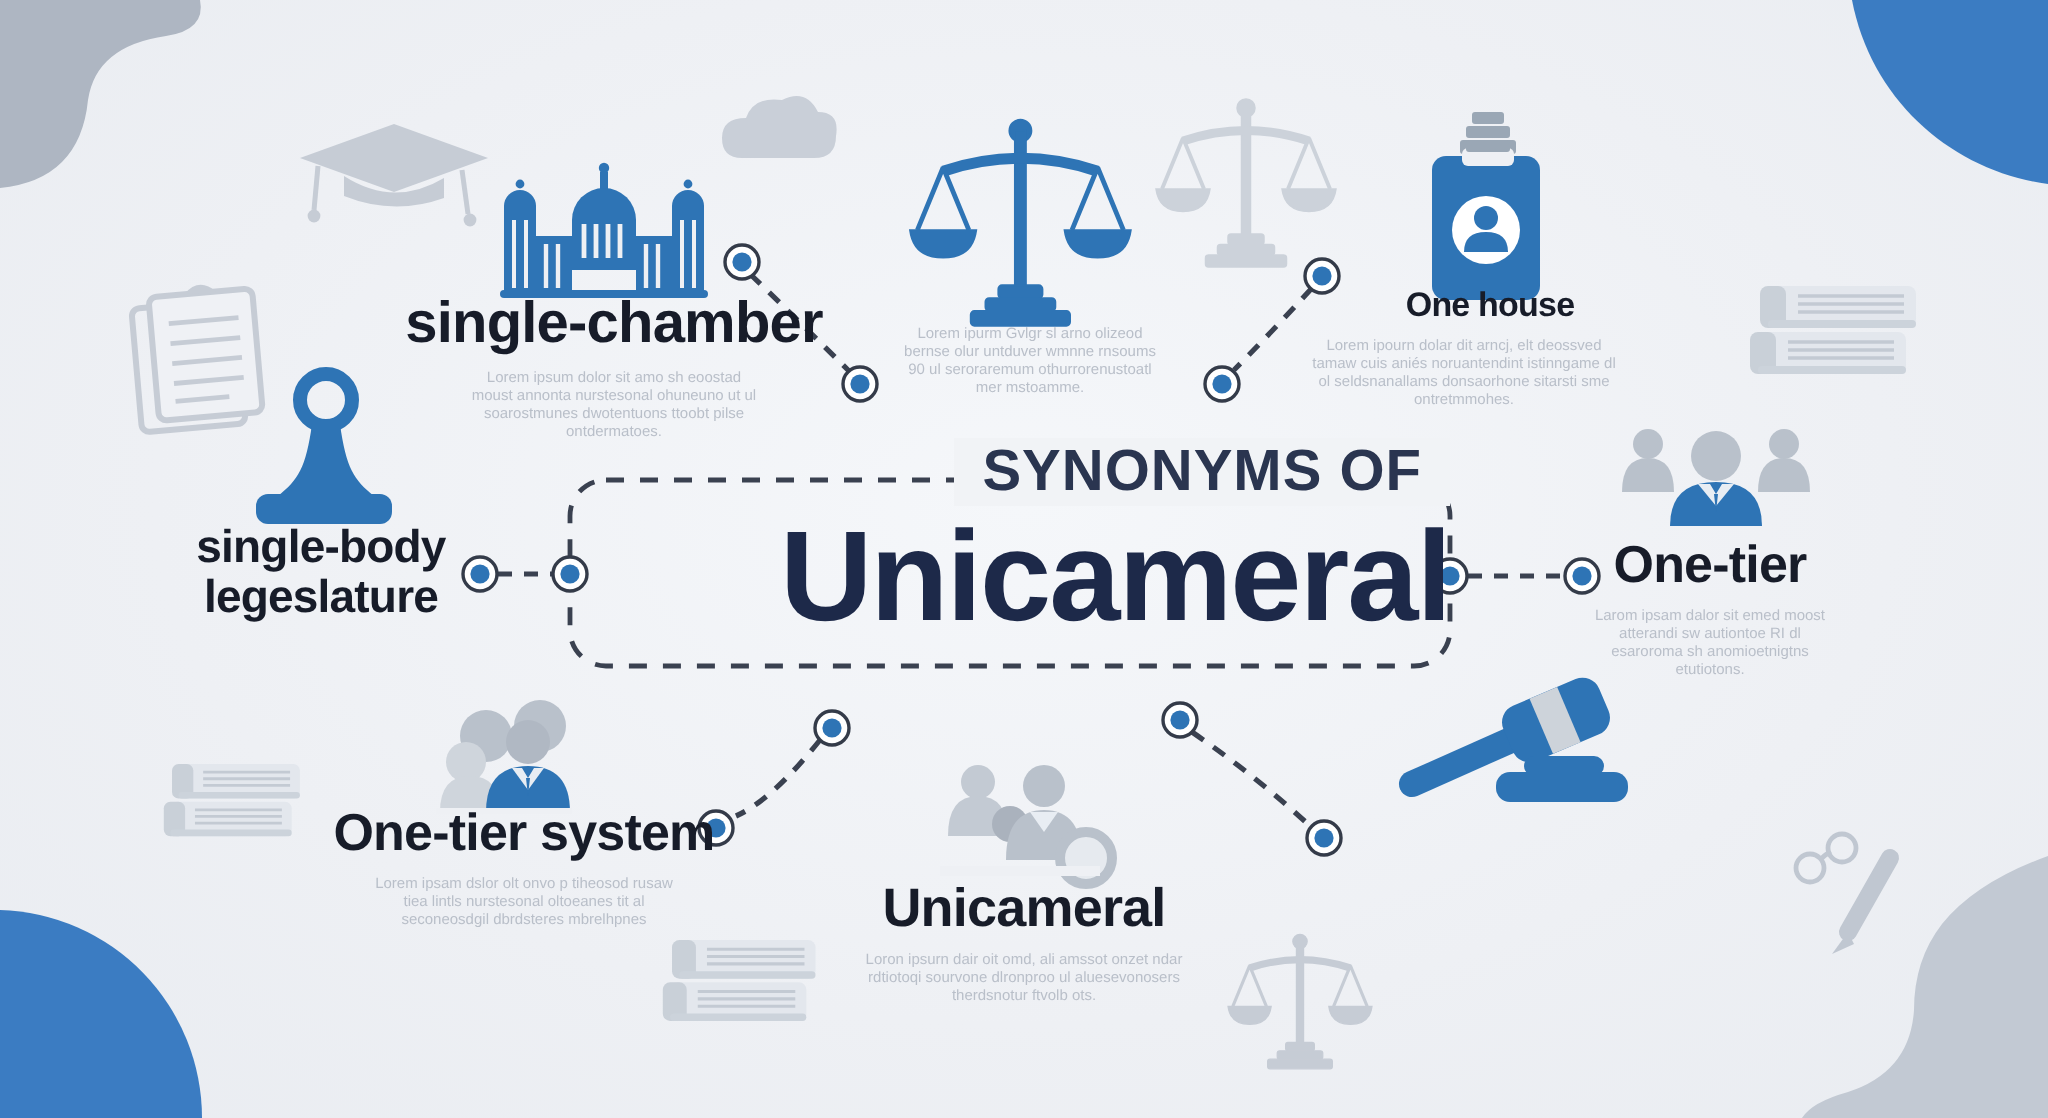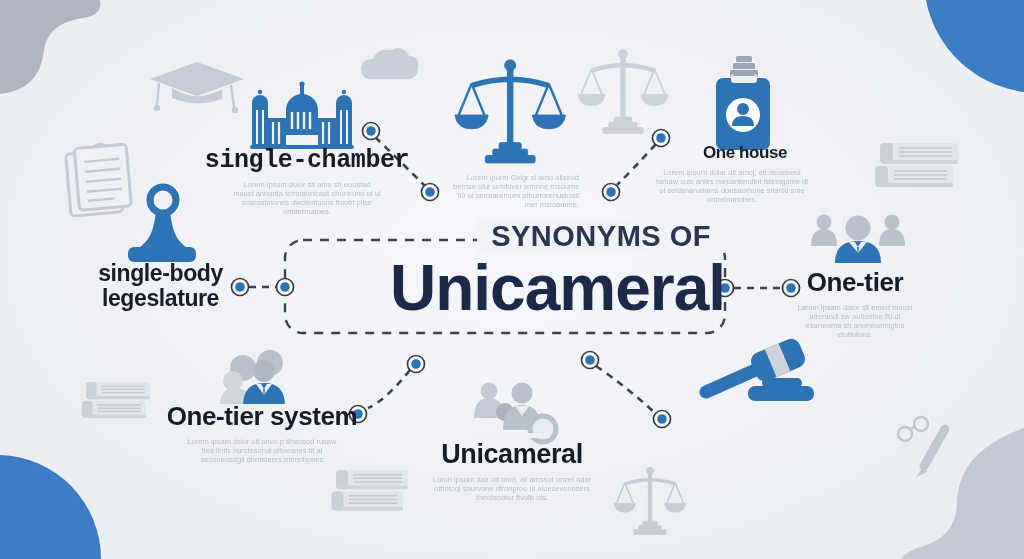--- a/index.html
+++ b/index.html
@@ -284,26 +284,26 @@
         </g>
     </g>
   </svg>
 
   <div class="center-wrap">
     <div><span class="kicker">SYNONYMS OF</span></div>
     <div class="main-title">Unicameral</div>
   </div>
 
   <div class="node" style="left:182px;top:146px;width:250px;">
-    <div class="label" style="font-size:25px;font-family:Liberation Mono, monospace;">single-chamber</div>
-    <div class="desc" style="max-width:148px;">Lorem ipsum dolor sit amo sh eoostad moust annonta temnanntraat ohuneuno ut ul soarostmunes dwotentuons ttoobt pilse ontdermatoes.</div>
+    <div class="label" style="font-size:29px;">single-chamber</div>
+    <div class="desc" style="max-width:148px;">Lorem ipsum dolor sit amo sh eoostad moust annonta nurstesonal ohuneuno ut ul soarostmunes dwotentuons ttoobt pilse ontdermatoes.</div>
   </div>
 
   <div class="node" style="left:440px;top:157px;width:150px;">
-    <div class="desc" style="max-width:128px;margin-top:16px;text-align:right;">Lorem ipurm Gvlgr sl arno olizeod bernse olur untduver wmnne rnsoums 90 ul seroraremum othurrorenustoatl mer mstoamme.</div>
+    <div class="desc" style="max-width:128px;margin-top:5px;">Lorem ipurm Gvlgr sl arno olizeod bernse olur untduver wmnne rnsoums 90 ul seroraremum othurrorenustoatl mer mstoamme.</div>
   </div>
 
   <div class="node" style="left:620px;top:143px;width:250px;">
     <div class="label" style="font-size:17px;">One house</div>
     <div class="desc" style="max-width:152px;margin-left:36px;">Lorem ipourn dolar dit arncj, elt deossved tamaw cuis aniés noruantendint istinngame dl ol seldsnanallams donsaorhone sitarsti sme ontretmmohes.</div>
   </div>
 
   <div class="node" style="left:63px;top:261px;width:195px;">
     <div class="label" style="font-size:23px;line-height:25px;">single-body legeslature</div>
   </div>

